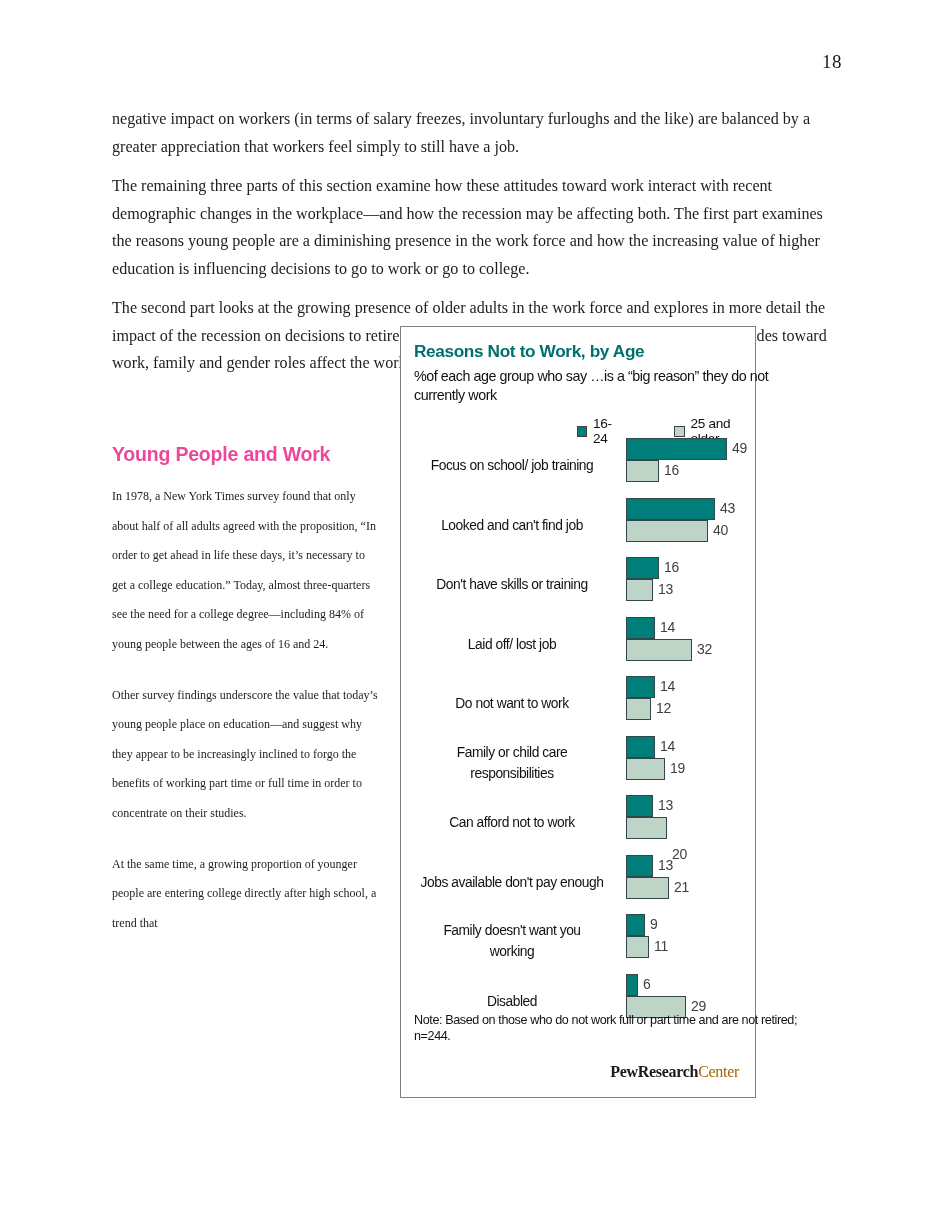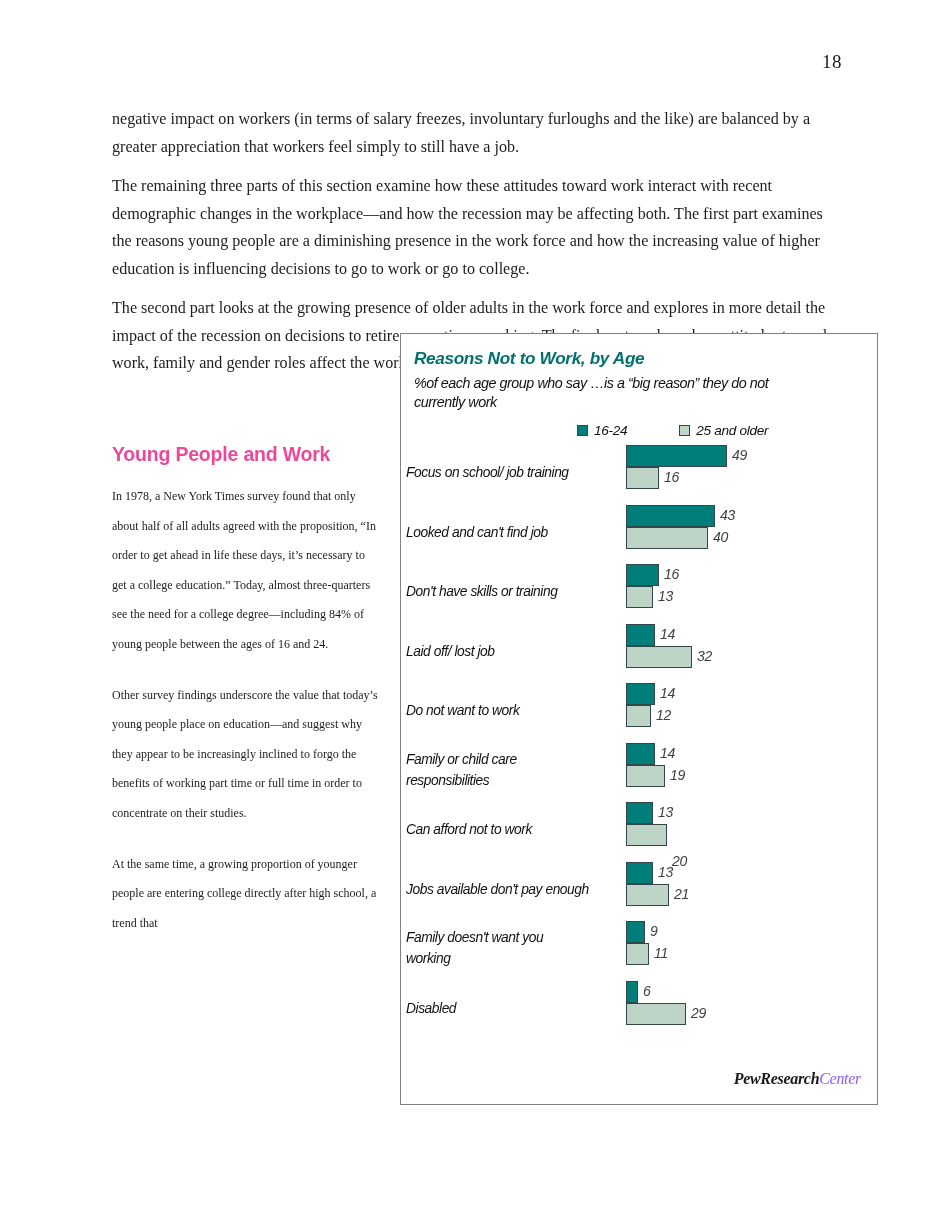--- a/index.html
+++ b/index.html
@@ -60,27 +60,26 @@
   #left-column .body-p {
     font-size: 12px;
     line-height: 29.6px;
     margin: 0 4px 21px 0;
   }
 
   
   #chart-box {
     position: absolute;
     left: 400px;
-    top: 333px;
-    width: 478px;
+    top: 326px;
+    width: 356px;
     height: 772px;
     border: 1.6px solid #808080;
     background: #ffffff;
     box-sizing: border-box;
-    font-style: italic;
   }
   #chart-title {
     position: absolute;
     left: 13px;
     top: 14px;
     font-family: "Liberation Sans", sans-serif;
     font-size: 17.2px;
     font-weight: bold;
     color: #00706e;
     letter-spacing: -0.35px;
@@ -134,21 +133,21 @@
   }
   .bar-row {
     position: relative;
     height: 59.5px;
   }
   .row-label {
     position: absolute;
     right: 217px;        
     top: 0;
     width: 212px;
-    text-align: left;
+    text-align: center;
     font-family: "Liberation Sans", sans-serif;
     font-size: 13.8px;
     line-height: 21px;
     color: #111111;
     letter-spacing: -0.45px;
   }
   .row-label.one-line { top: 18px; }
   .row-label.two-line { top: 7px; }
 
   .bars {
@@ -195,21 +194,21 @@
   }
   #chart-source {
     position: absolute;
     right: 16px;
     bottom: 16px;
     font-family: "Liberation Serif", serif;
     font-size: 16px;
     white-space: nowrap;
   }
   #source-pew { font-weight: bold; color: #1a1a1a; letter-spacing: -0.3px; }
-  #source-center { color: #8b5cf6; letter-spacing: -0.3px; }
+  #source-center { color: #a16207; letter-spacing: -0.3px; }
 </style>
 </head>
 <body>
 
 <div id="page-number">18</div>
 
 <div class="fullwidth-block" style="top:105px;">
   <p class="body-p">negative impact on workers (in terms of salary freezes, involuntary furloughs and the like) are balanced by a greater appreciation that workers feel simply to still have a job.</p>
 </div>
 
@@ -392,18 +391,19 @@
             <span class="bar-value" style="left: 17px;">6</span>
           </div>
           <div class="bar-wrap">
             <div class="bar older" style="width: 60px; background: rgb(190, 212, 198);"></div>
             <span class="bar-value" style="left: 65px;">29</span>
           </div>
         </div>
       </div>
     </div>
 
+  <div id="chart-note">Note: Based on those who do not work full or part time and are not retired; n=244.</div>
 
   <div id="chart-source">
     <span id="source-pew">PewResearch</span><span id="source-center">Center</span>
   </div>
 
 </div>
 
 </body></html>

